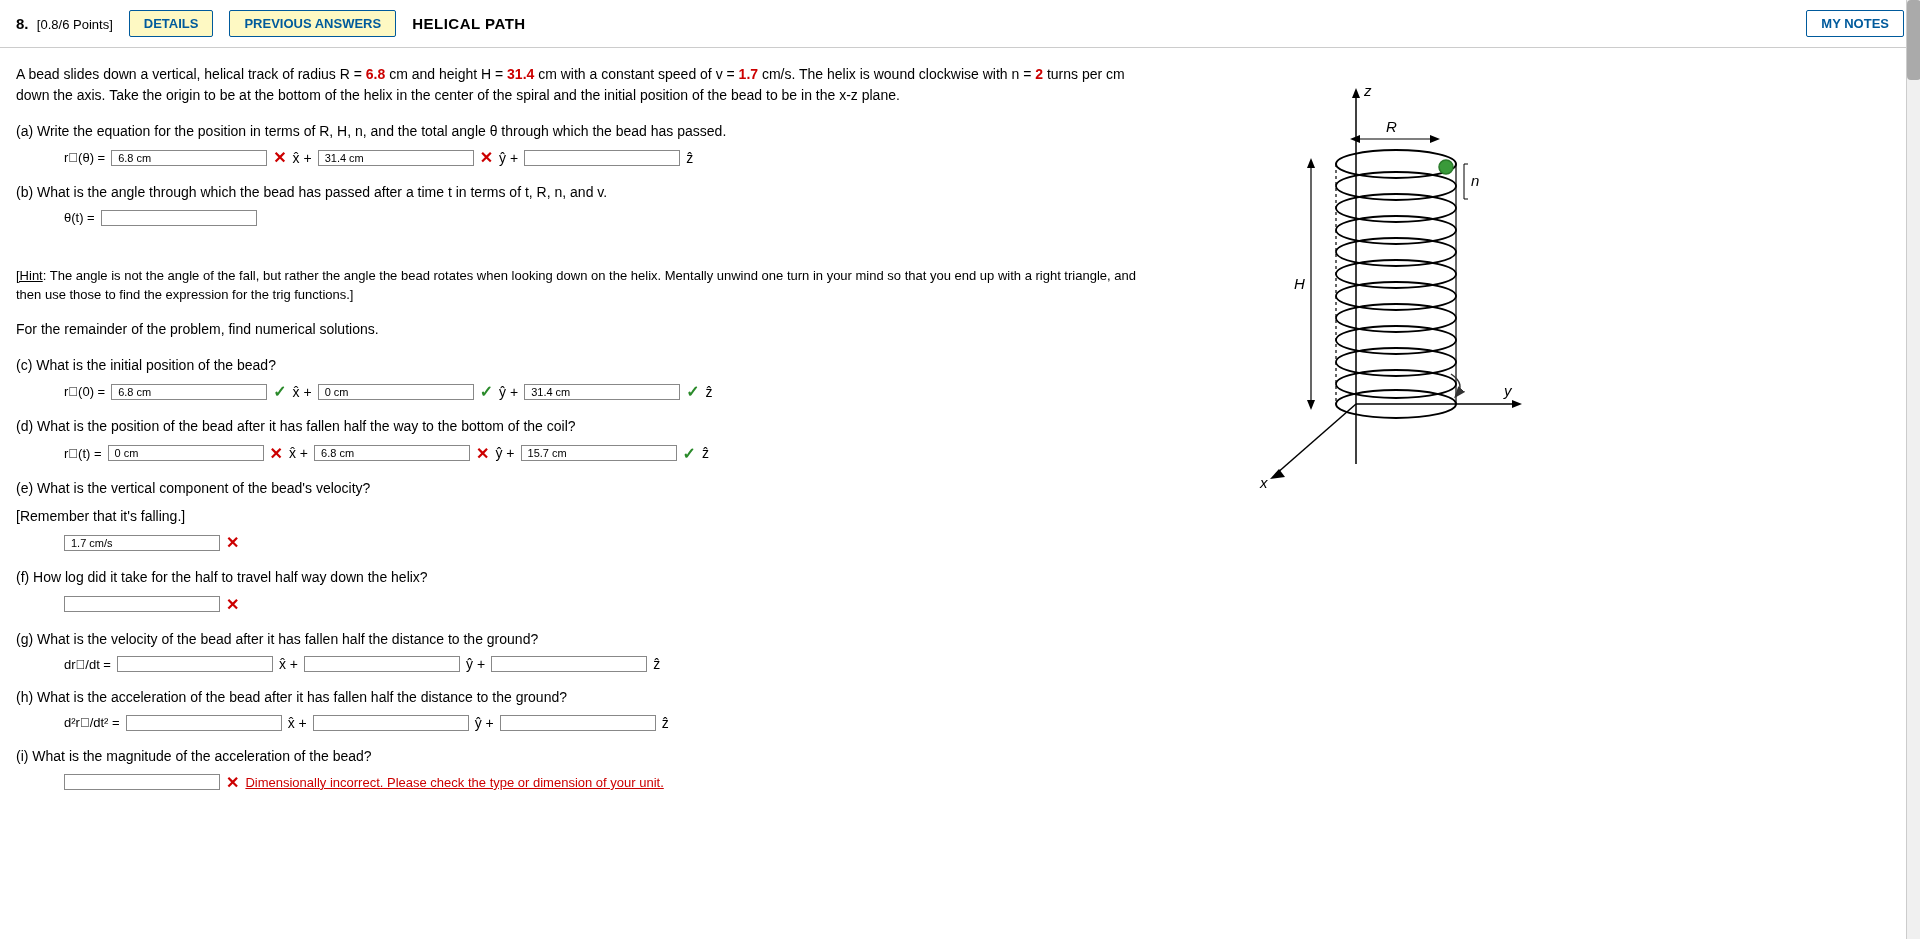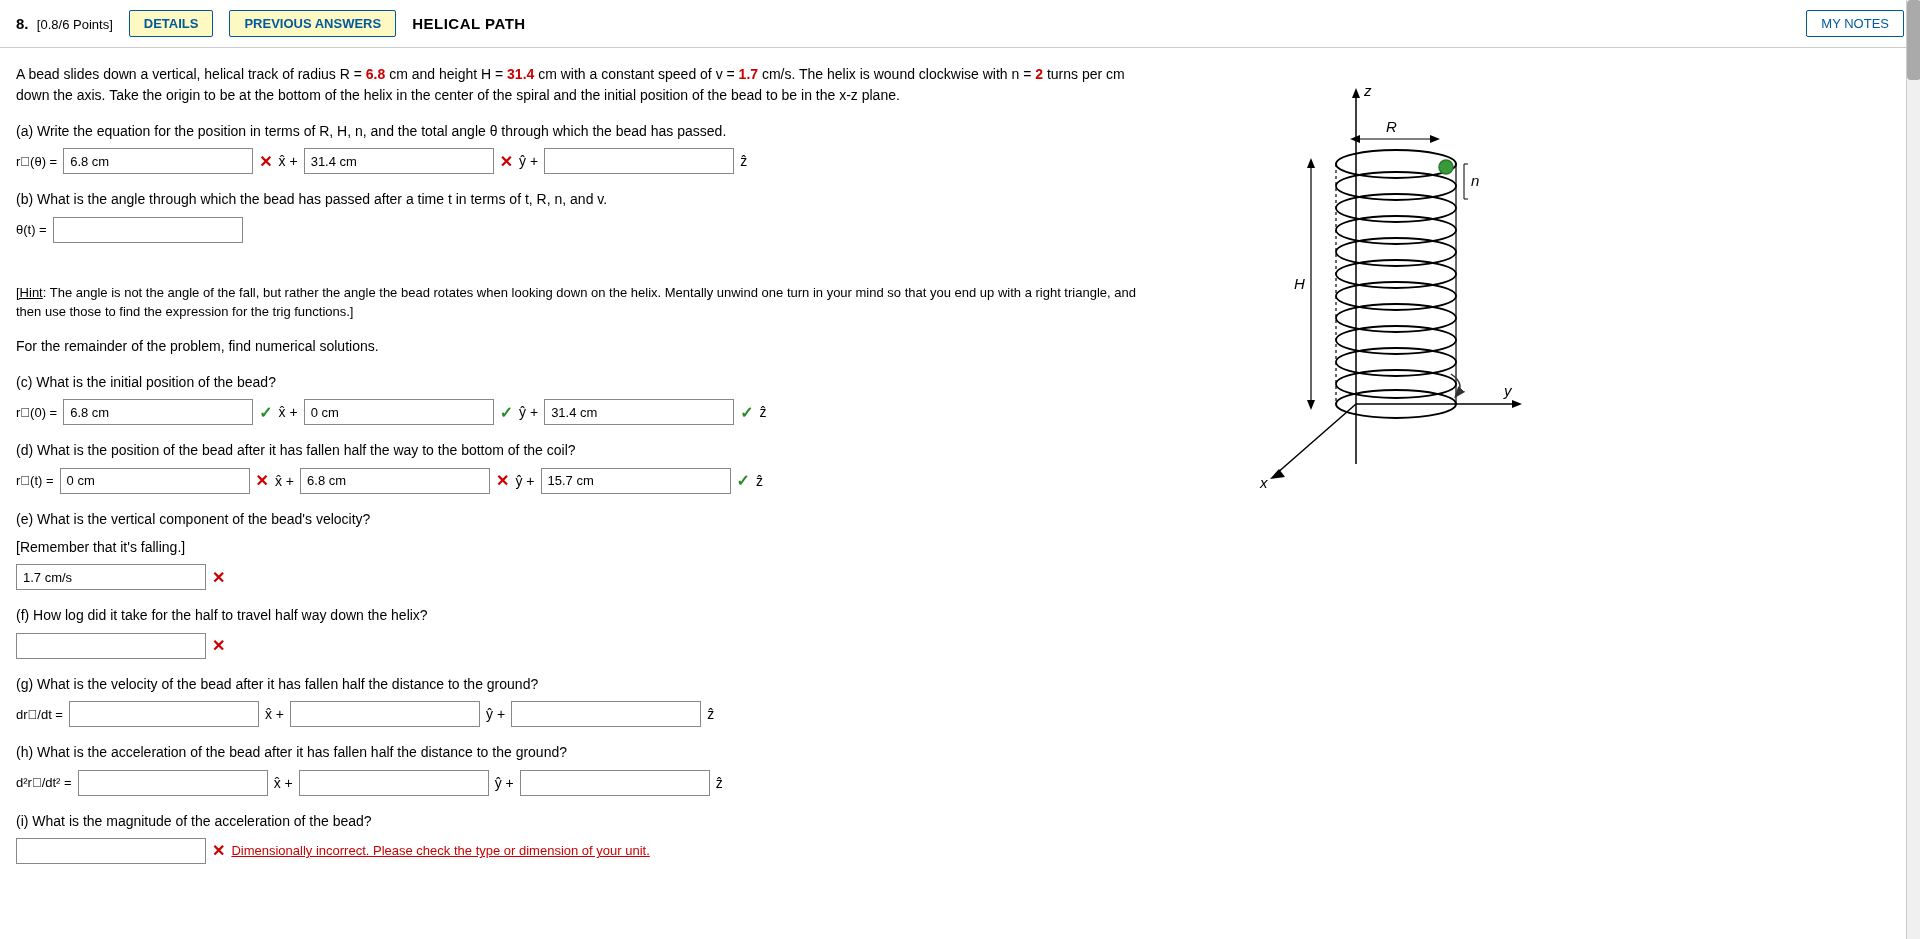--- a/index.html
+++ b/index.html
@@ -41,21 +41,21 @@
       font-weight: bold;
       font-size: 15px;
       letter-spacing: 0.5px;
     }
     .my-notes-btn {
       border: 1.5px solid #005a9c;
       background: #fff;
       color: #005a9c;
       padding: 5px 14px;
       font-size: 13px;
-      font-weight: normal;
+      font-weight: bold;
       cursor: pointer;
       border-radius: 2px;
       margin-left: auto;
     }
     .main-content {
       display: flex;
       padding: 16px 16px 16px 16px;
     }
     .left-panel {
       flex: 1;
@@ -72,27 +72,28 @@
     p { margin-bottom: 8px; line-height: 1.5; }
     .highlight-red { color: #cc0000; font-weight: bold; }
     .section { margin-bottom: 14px; }
     .section-label { margin-bottom: 6px; line-height: 1.6; }
     .input-row {
       display: flex;
       align-items: center;
       gap: 6px;
       flex-wrap: wrap;
       margin-bottom: 4px;
+      margin-left: 48px;
     }
     .text-input {
       border: 1px solid #888;
       padding: 3px 6px;
-      font-size: 13px;
+      font-size: 11px;
       min-width: 80px;
-      height: 26px;
+      height: 16px;
     }
     .text-input.wide { min-width: 130px; }
     .text-input.medium { min-width: 110px; }
     .text-input.narrow { min-width: 90px; }
     .icon-x { color: #cc0000; font-weight: bold; font-size: 16px; }
     .icon-check { color: #2a8a2a; font-weight: bold; font-size: 16px; }
     .vec-label { font-size: 13px; }
     .note { font-size: 13px; margin-bottom: 8px; }
     .hint { font-size: 13px; margin-bottom: 8px; line-height: 1.5; margin-top: 40px; }
     .hint u { cursor: default; }

